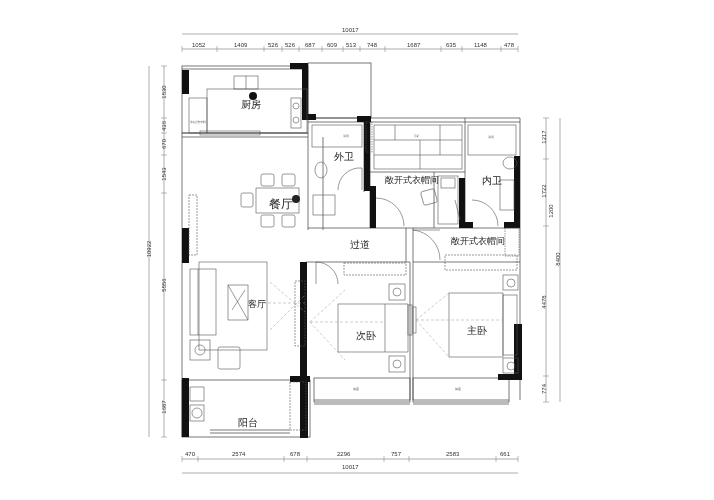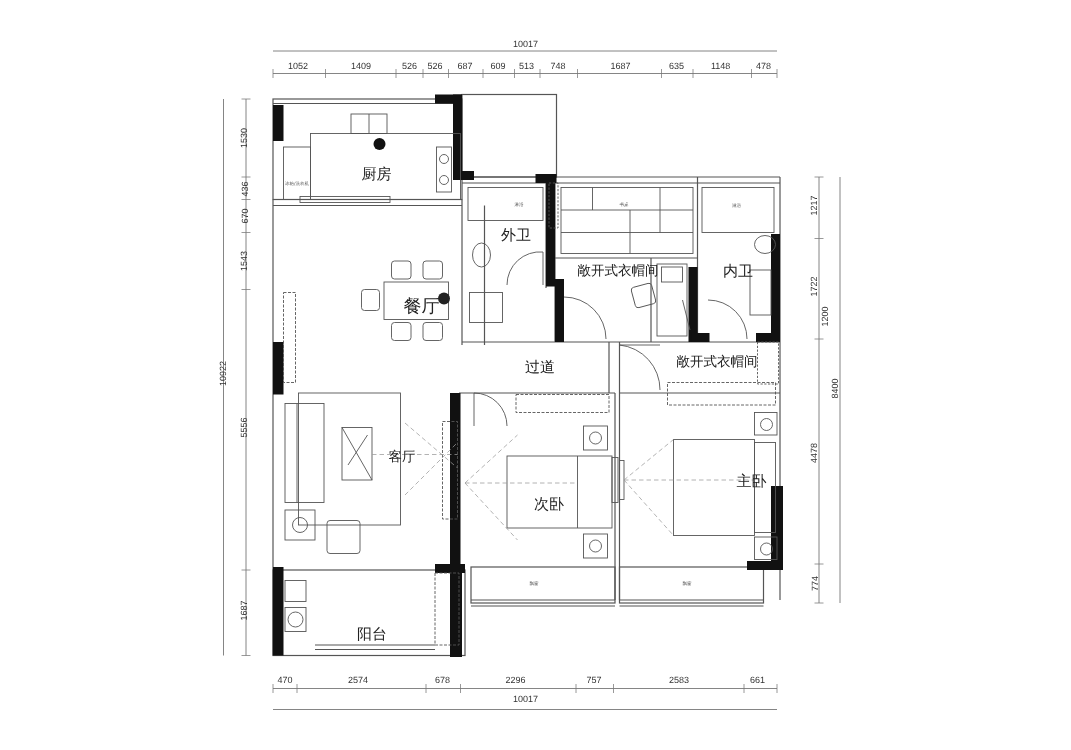--- a/index.html
+++ b/index.html
@@ -294,30 +294,30 @@
 <div class="vdim" style="left:157px;top:282px;">5556</div>
 <div class="vdim" style="left:157px;top:404px;">1687</div>
 
 <div class="vdim" style="left:537px;top:134px;">1217</div>
 <div class="vdim" style="left:537px;top:188px;">1722</div>
 <div class="vdim" style="left:544px;top:208px;">1200</div>
 <div class="vdim" style="left:537px;top:299px;">4478</div>
 <div class="vdim" style="left:539px;top:386px;">774</div>
 <div class="vdim" style="left:551px;top:256px;">8400</div>
 
-<div class="room-label" style="left:241px;top:109px;font-family:Liberation Mono, monospace;">厨房</div>
+<div class="room-label" style="left:241px;top:98px;font-family:Liberation Mono, monospace;">厨房</div>
 <div class="room-label" style="left:269px;top:196px;font-size:12px;">餐厅</div>
-<div class="room-label" style="left:248px;top:298px;font-size:9px;padding-left:11px;">客厅</div>
+<div class="room-label" style="left:248px;top:298px;font-size:9px;">客厅</div>
 <div class="room-label" style="left:238px;top:416px;">阳台</div>
 <div class="room-label" style="left:350px;top:238px;">过道</div>
 <div class="room-label" style="left:334px;top:150px;">外卫</div>
 <div class="room-label" style="left:385px;top:174px;font-size:9px;">敞开式衣帽间</div>
 <div class="room-label" style="left:482px;top:174px;">内卫</div>
 <div class="room-label" style="left:451px;top:235px;font-size:9px;">敞开式衣帽间</div>
 <div class="room-label" style="left:356px;top:329px;">次卧</div>
-<div class="room-label" style="left:467px;top:314px;margin-left:24px;">主卧</div>
+<div class="room-label" style="left:467px;top:324px;">主卧</div>
 
 <div class="tiny" style="left:190px;top:120px;">冰箱/洗衣机</div>
 <div class="tiny" style="left:343px;top:134px;">淋浴</div>
 <div class="tiny" style="left:488px;top:135px;">淋浴</div>
 <div class="tiny" style="left:413px;top:134px;">书桌</div>
 <div class="tiny" style="left:353px;top:387px;">飘窗</div>
 <div class="tiny" style="left:455px;top:387px;">飘窗</div>
 
 </body></html>

